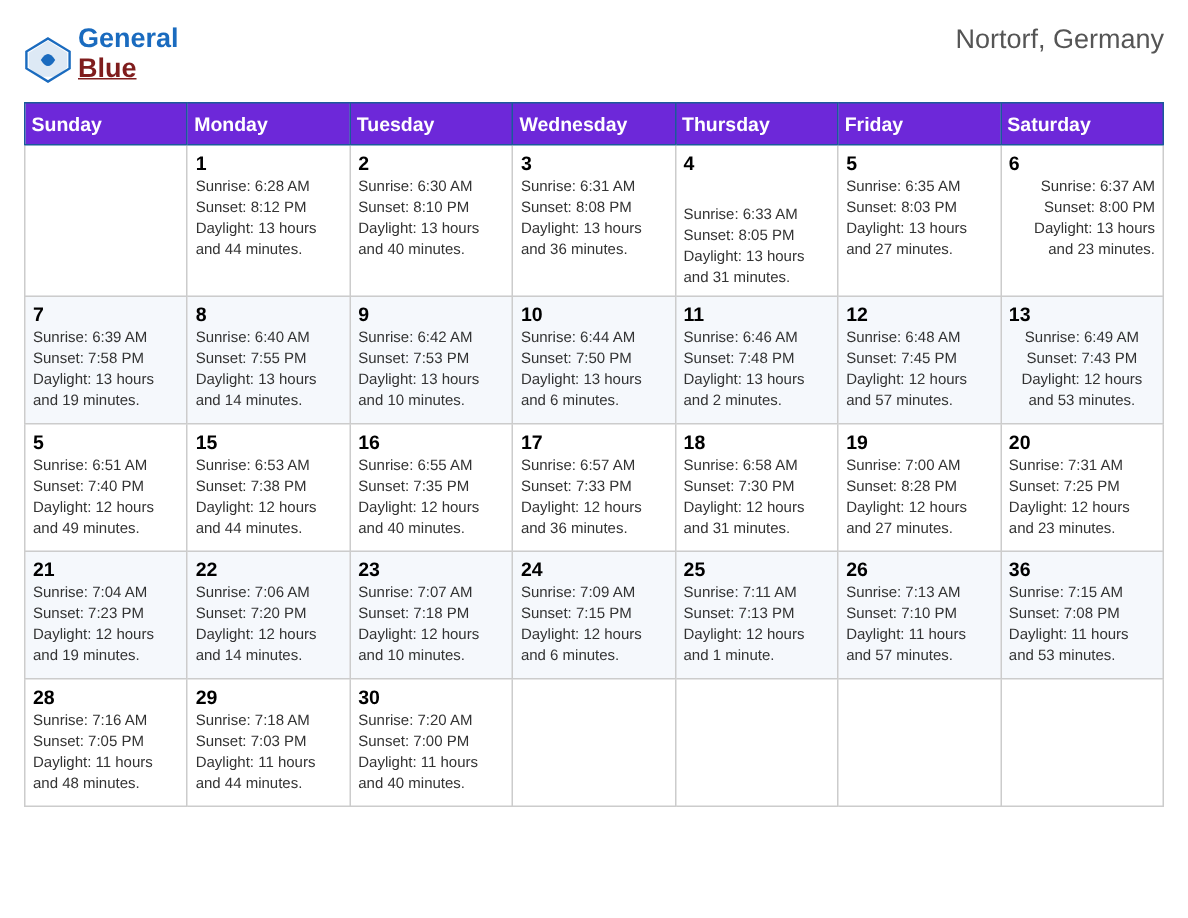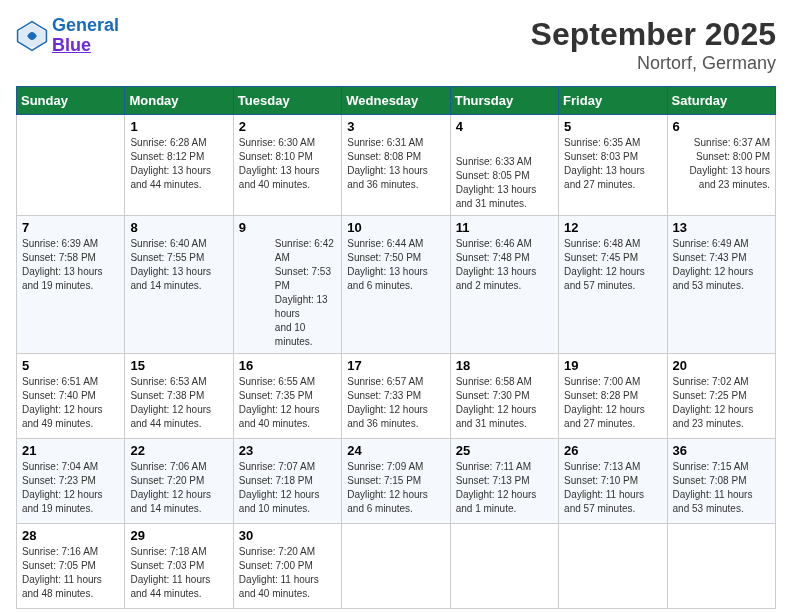--- a/index.html
+++ b/index.html
@@ -11,21 +11,21 @@
       padding: 16px;
     }
     .header {
       display: flex;
       justify-content: space-between;
       align-items: flex-start;
       margin-bottom: 12px;
     }
     .logo {
       display: flex;
-      align-items: center;
+      align-items: flex-end;
       gap: 4px;
     }
     .logo-text {
       font-size: 18px;
       font-weight: bold;
       color: #333;
       line-height: 1.1;
     }
     .logo-text span {
       color: #1a6bbf;
@@ -45,21 +45,21 @@
     .location {
       font-size: 18px;
       color: #555;
     }
     table {
       width: 100%;
       border-collapse: collapse;
       font-size: 11px;
     }
     th {
-      background-color: #15803d;
+      background-color: #6d28d9;
       color: #fff;
       padding: 6px 4px;
       text-align: left;
       font-size: 13px;
       font-weight: bold;
     }
     td {
       border: 1px solid #ccc;
       vertical-align: top;
       padding: 4px 5px;
@@ -89,25 +89,24 @@
 
 <div class="header">
   <div class="logo">
     <svg class="logo-icon" viewBox="0 0 40 40">
       <polygon points="20,4 36,14 36,26 28,34 12,34 4,26 4,14" fill="#1a6bbf" opacity="0.15"></polygon>
       <polygon points="20,2 38,13 38,27 20,38 2,27 2,13" fill="none" stroke="#1a6bbf" stroke-width="2"></polygon>
       <path d="M14,20 Q20,10 26,20 Q20,30 14,20Z" fill="#1a6bbf"></path>
     </svg>
     <div>
       <div class="logo-text"><span>General</span></div>
-      <div class="logo-text" style="color:#6d28d9;text-decoration:underline;">Blue</div>
+      <div class="logo-text" style="color:#7f1d1d;text-decoration:underline;">Blue</div>
     </div>
   </div>
   <div class="title-block">
-    <div class="month-title">September 2025</div>
     <div class="location">Nortorf, Germany</div>
   </div>
 </div>
 
 <table>
   <thead>
     <tr>
     <th>Sunday</th>
         <th>Monday</th>
         <th>Tuesday</th>
@@ -173,21 +172,21 @@
         </td>
         <td>
           <span class="day-number">8</span>
           <div class="day-info" style="white-space: pre-line;">Sunrise: 6:40 AM
 Sunset: 7:55 PM
 Daylight: 13 hours
 and 14 minutes.</div>
         </td>
         <td>
           <span class="day-number">9</span>
-          <div class="day-info" style="white-space: pre-line; margin-left: 36px;">Sunrise: 6:42 AM
+          <div class="day-info" style="white-space: pre-line;">Sunrise: 6:42 AM
 Sunset: 7:53 PM
 Daylight: 13 hours
 and 10 minutes.</div>
         </td>
         <td>
           <span class="day-number">10</span>
           <div class="day-info" style="white-space: pre-line;">Sunrise: 6:44 AM
 Sunset: 7:50 PM
 Daylight: 13 hours
 and 6 minutes.</div>
@@ -201,21 +200,21 @@
         </td>
         <td>
           <span class="day-number">12</span>
           <div class="day-info" style="white-space: pre-line;">Sunrise: 6:48 AM
 Sunset: 7:45 PM
 Daylight: 12 hours
 and 57 minutes.</div>
         </td>
         <td>
           <span class="day-number">13</span>
-          <div class="day-info" style="white-space: pre-line;">Sunrise: 6:49 AM
+          <div class="day-info" style="white-space: pre-line; text-align: center;">Sunrise: 6:49 AM
 Sunset: 7:43 PM
 Daylight: 12 hours
 and 53 minutes.</div>
         </td>
       </tr>
       <tr>
         <td>
           <span class="day-number">5</span>
           <div class="day-info" style="white-space: pre-line;">Sunrise: 6:51 AM
 Sunset: 7:40 PM
@@ -252,21 +251,21 @@
         </td>
         <td>
           <span class="day-number">19</span>
           <div class="day-info" style="white-space: pre-line;">Sunrise: 7:00 AM
 Sunset: 8:28 PM
 Daylight: 12 hours
 and 27 minutes.</div>
         </td>
         <td>
           <span class="day-number">20</span>
-          <div class="day-info" style="white-space: pre-line;">Sunrise: 7:02 AM
+          <div class="day-info" style="white-space: pre-line;">Sunrise: 7:31 AM
 Sunset: 7:25 PM
 Daylight: 12 hours
 and 23 minutes.</div>
         </td>
       </tr>
       <tr>
         <td>
           <span class="day-number">21</span>
           <div class="day-info" style="white-space: pre-line;">Sunrise: 7:04 AM
 Sunset: 7:23 PM

